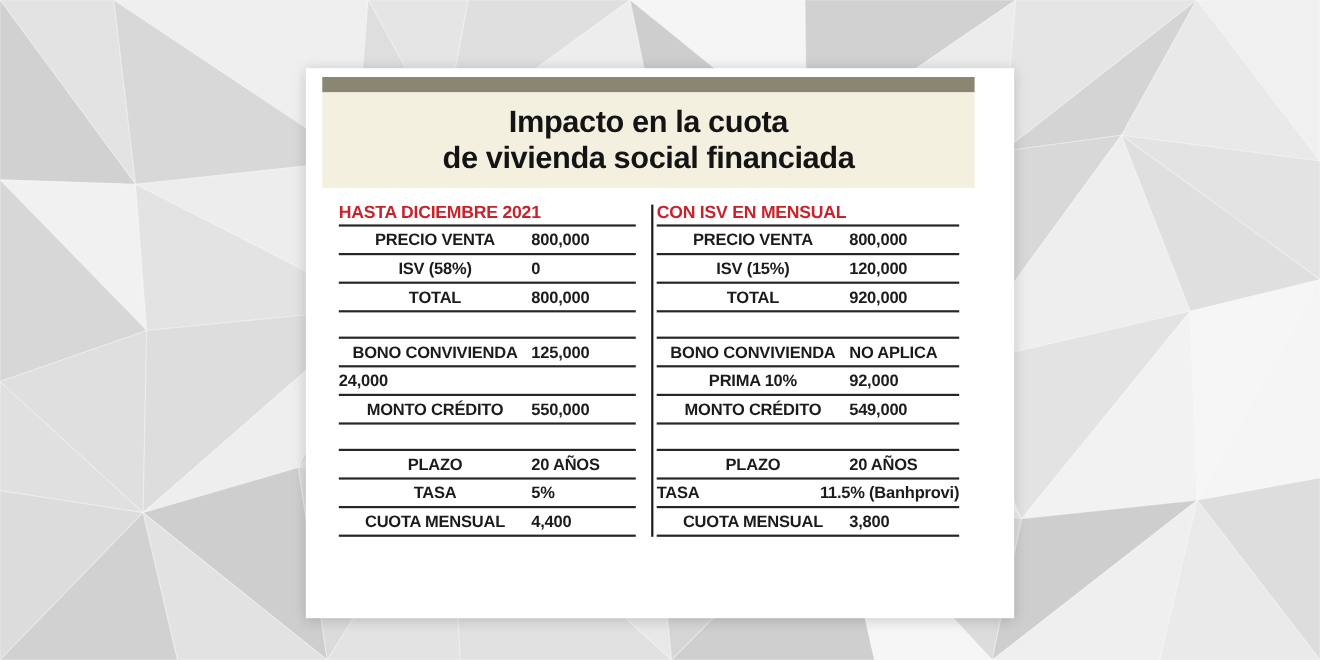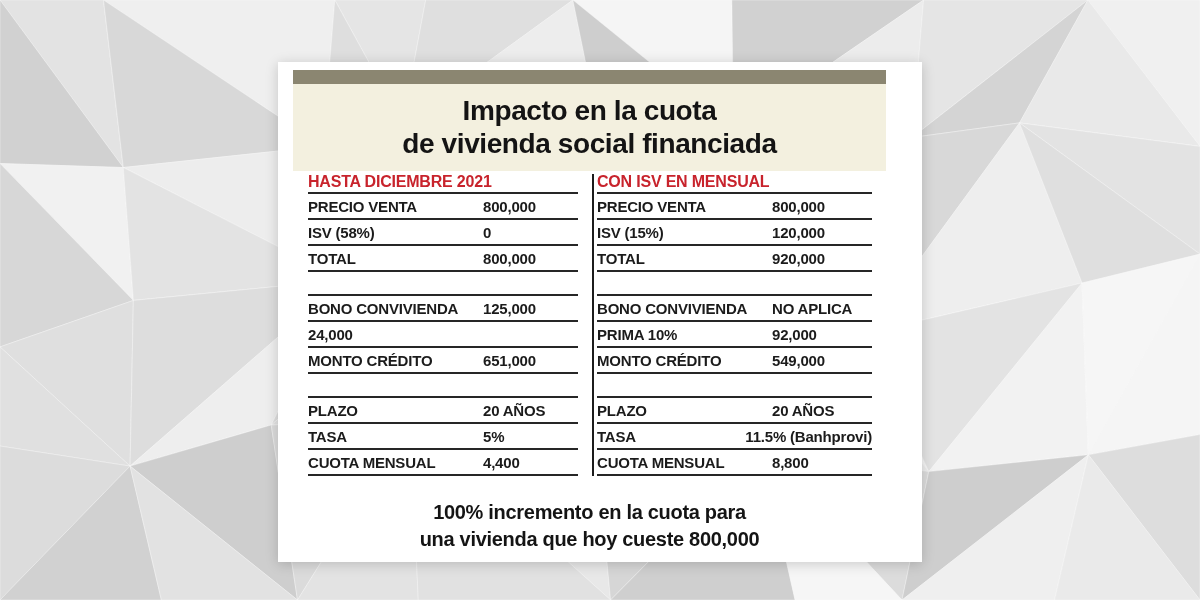--- a/index.html
+++ b/index.html
@@ -49,21 +49,21 @@
   .title-line {
     font-size: 28px;
     font-weight: 700;
     line-height: 33px;
     color: #141414;
     letter-spacing: -0.4px;
   }
   .columns {
     position: absolute;
     left: 30px;
-    top: 112px;
+    top: 124px;
     display: flex;
     align-items: flex-start;
   }
   .col { width: 270px; }
   .col-right { width: 275px; }
   .col-header {
     margin: 0;
     height: 18px;
     font-size: 16px;
     line-height: 15px;
@@ -83,20 +83,21 @@
     height: 24px;
     border-bottom: 2px solid #262626;
     font-size: 15px;
     font-weight: 700;
     color: #1b1b1b;
   }
   .trow .lbl {
     flex: 0 0 175px;
     white-space: nowrap;
     letter-spacing: -0.2px;
+    text-align: center;
   }
   .trow .val {
     flex: 1;
     white-space: nowrap;
     letter-spacing: -0.2px;
   }
   .trow.wide .lbl { flex: 0 0 auto; }
   .trow.wide .val { text-align: right; }
   .vdivider {
     width: 2px;
@@ -222,21 +223,21 @@
         <div class="tgroup">
           <div class="trow">
             <span class="lbl">BONO CONVIVIENDA</span>
             <span class="val">125,000</span>
           </div>
           <div class="trow">
             <span class="val">24,000</span>
           </div>
           <div class="trow">
             <span class="lbl">MONTO CRÉDITO</span>
-            <span class="val">651,000</span>
+            <span class="val">550,000</span>
           </div>
         </div>
 
         <div class="tgroup">
           <div class="trow">
             <span class="lbl">PLAZO</span>
             <span class="val">20 AÑOS</span>
           </div>
           <div class="trow">
             <span class="lbl">TASA</span>
@@ -288,26 +289,22 @@
           <div class="trow">
             <span class="lbl">PLAZO</span>
             <span class="val">20 AÑOS</span>
           </div>
           <div class="trow wide">
             <span class="lbl">TASA</span>
             <span class="val">11.5% (Banhprovi)</span>
           </div>
           <div class="trow">
             <span class="lbl">CUOTA MENSUAL</span>
-            <span class="val">8,800</span>
+            <span class="val">3,800</span>
           </div>
         </div>
       </section>
 
     </div>
 
-    <div class="footer">
-      <div>100% incremento en la cuota para</div>
-      <div>una vivienda que hoy cueste 800,000</div>
-    </div>
 
   </div>
 </div>
 
 </body></html>

